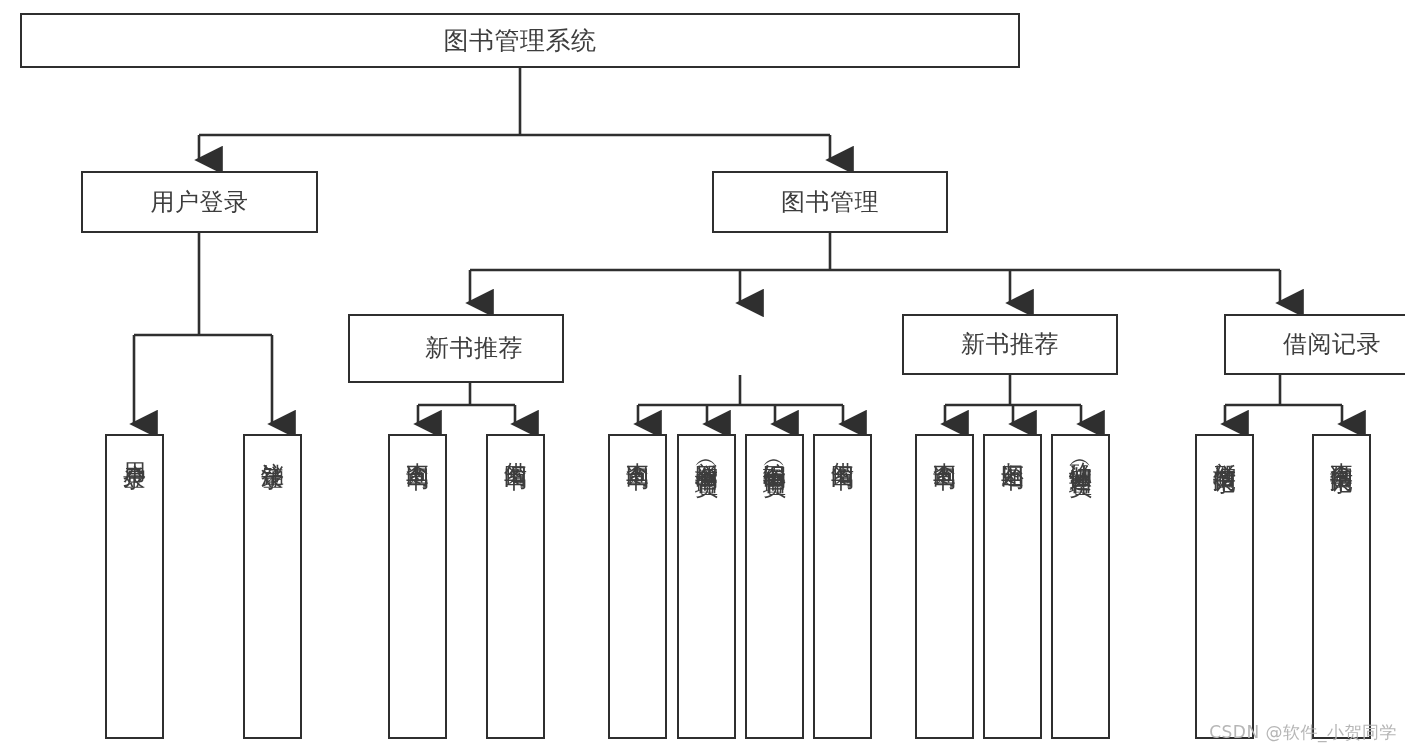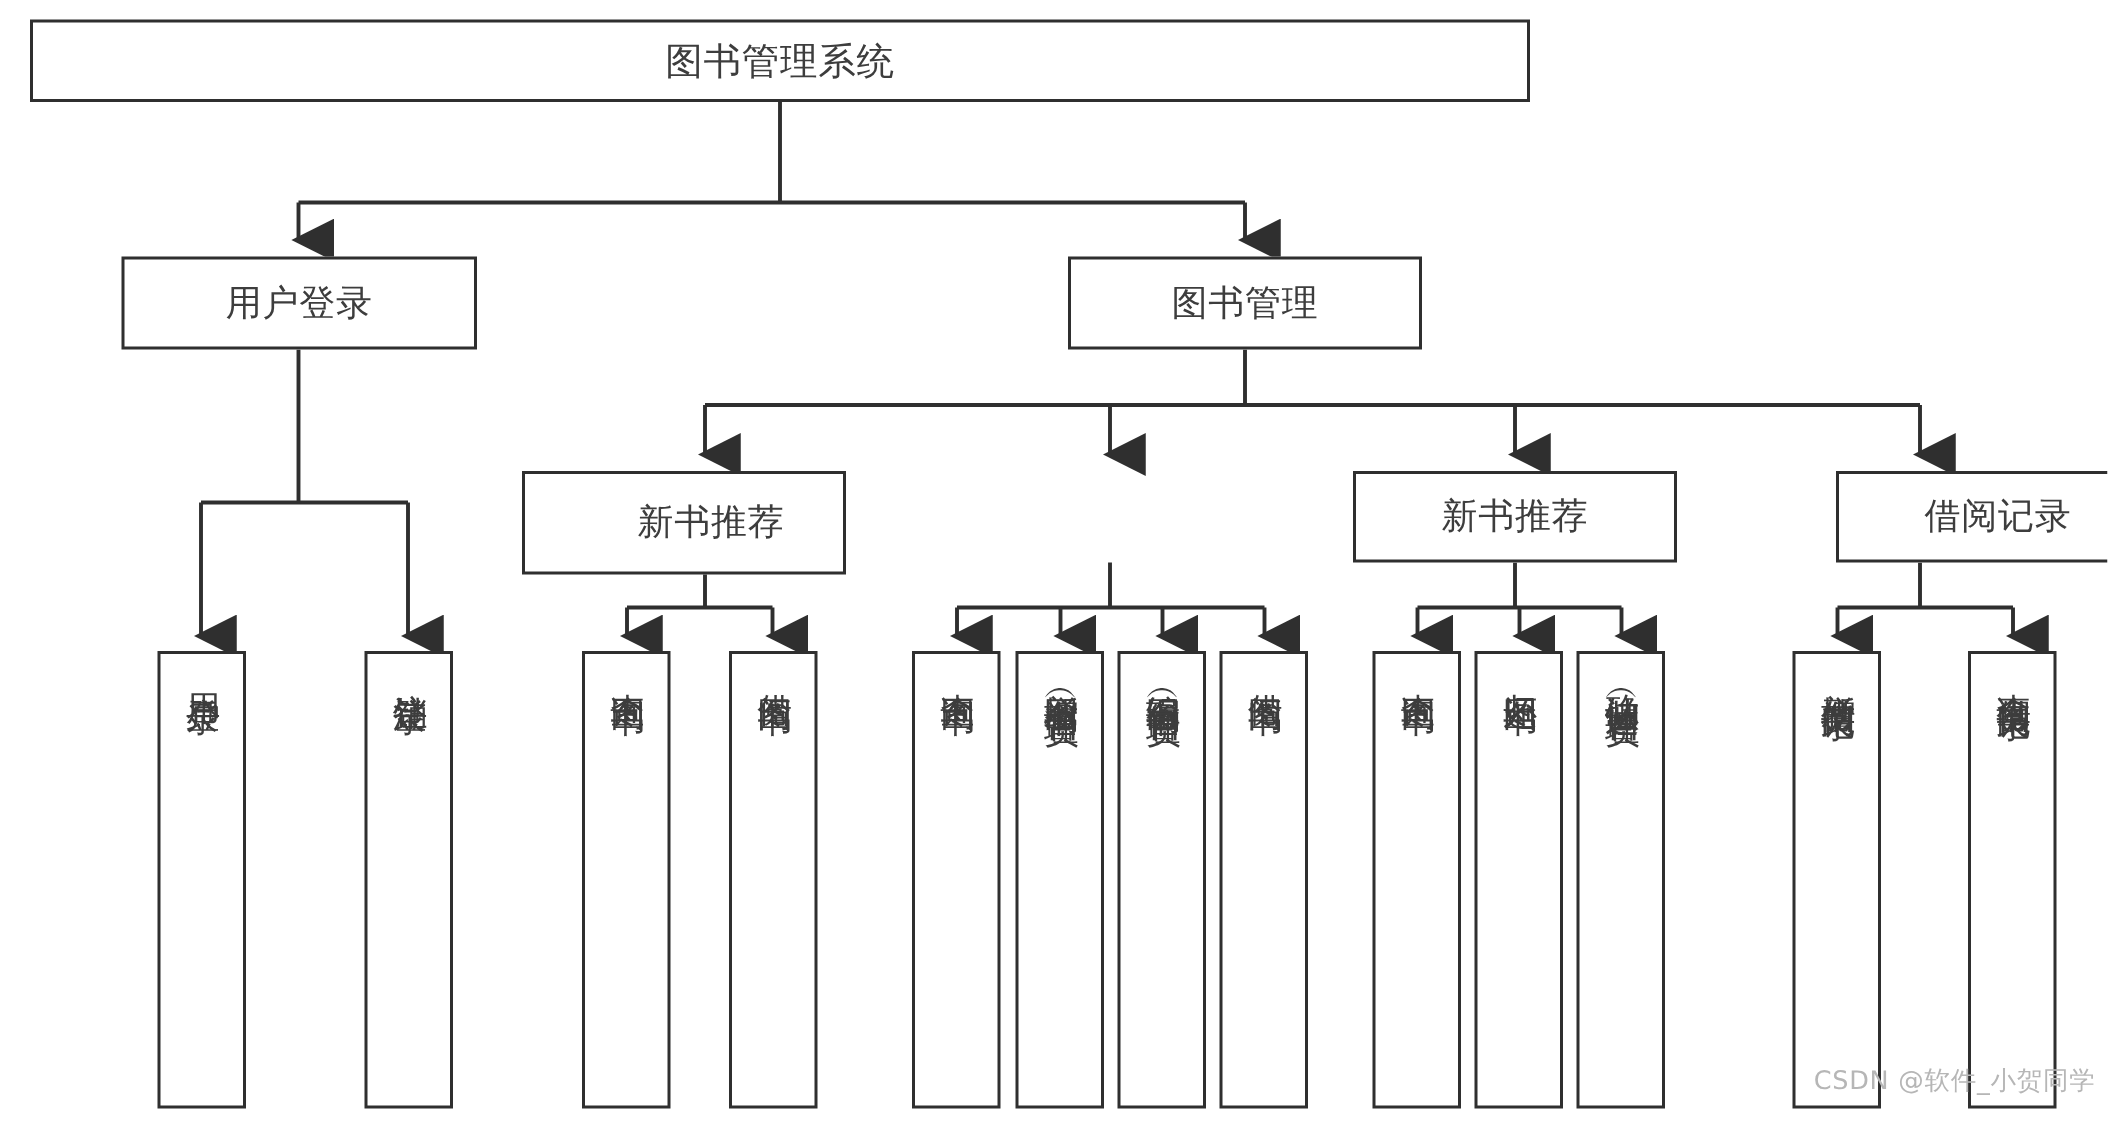--- a/index.html
+++ b/index.html
@@ -60,21 +60,21 @@
     writing-mode: vertical-rl;
     text-orientation: upright;
     font-size: 23px;
     line-height: 1.0;
     letter-spacing: 2px;
     white-space: nowrap;
   }
   #watermark {
     position: absolute;
     right: 8px;
-    bottom: 15px;
+    bottom: 3px;
     font-size: 17px;
     color: #b6b6b6;
     letter-spacing: 0.5px;
     z-index: 5;
     white-space: nowrap;
   }
 </style>
 </head>
 <body>
 

